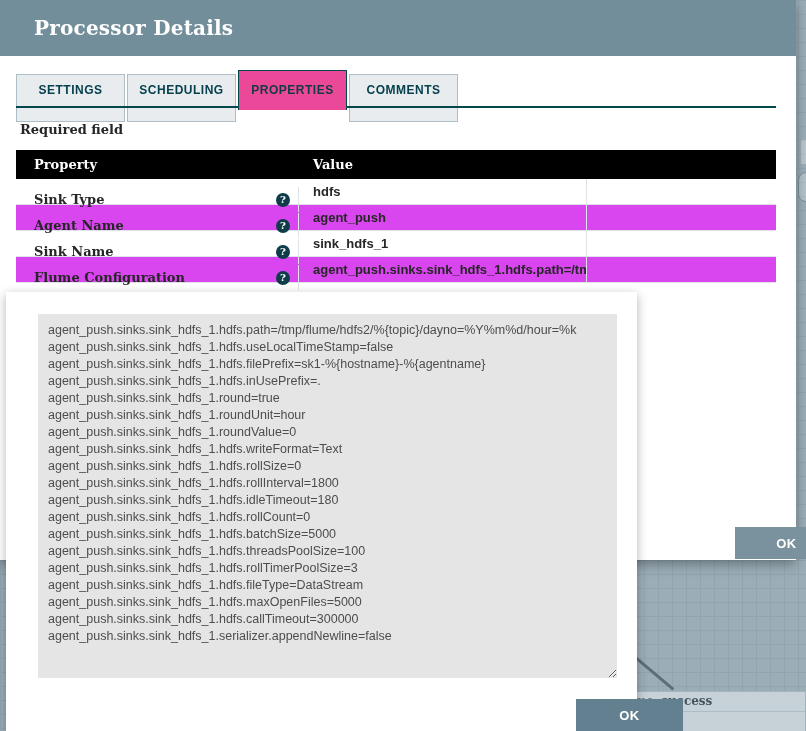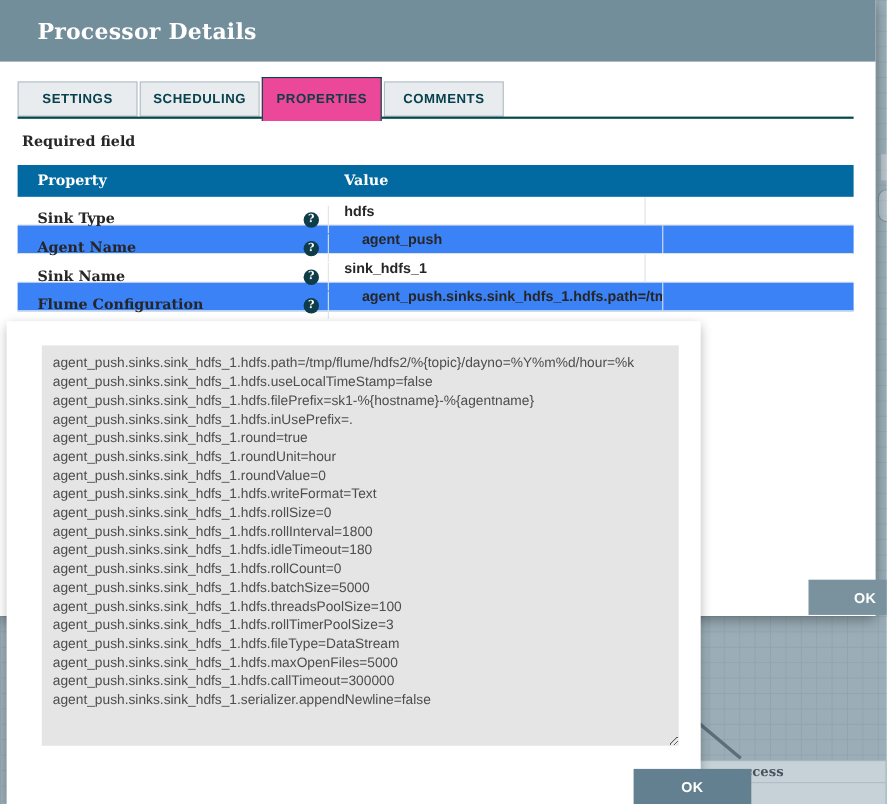--- a/index.html
+++ b/index.html
@@ -42,51 +42,51 @@
     background:#fff;box-shadow:0 4px 12px rgba(0,0,0,.35);
   }
   .dialog-header{
     height:56px;background:#728E9B;display:flex;align-items:center;
   }
   .dialog-title{
     padding-left:34px;color:#fff;font-family:"DejaVu Serif",serif;
     font-weight:bold;font-size:20px;letter-spacing:.2px;
   }
   .tab{
-    position:absolute;box-sizing:border-box;width:109px;height:32px;top:74px;
+    position:absolute;box-sizing:border-box;width:109px;height:48px;top:74px;
     background:#E8ECEE;border:1px solid #AEBEC6;
     text-align:center;line-height:30px;font-size:12px;font-weight:bold;
     letter-spacing:.5px;color:#06414D;cursor:pointer;
   }
   .tab.t1{left:16px;} .tab.t2{left:127px;} .tab.t4{left:349px;}
   .tab.active{
     left:238px;top:70px;height:40px;line-height:38px;
     background:#ec4899;border:1px solid #004849;border-bottom:none;z-index:3;color:#123B44;
   }
   .tab-underline{
     position:absolute;left:16px;top:106px;width:760px;height:2px;background:#004849;z-index:2;
   }
   .required-field{
     position:absolute;left:20px;top:122px;
     font-family:"DejaVu Serif",serif;font-weight:bold;font-size:13px;color:#262626;
   }
   
   .ptable{position:absolute;left:16px;top:150px;width:760px;}
   .ptable .thead{
-    height:29px;background:#0369a1;display:flex;align-items:center;
+    height:29px;background:#000000;display:flex;align-items:center;
     color:#fff;font-family:"DejaVu Serif",serif;font-weight:bold;font-size:13px;justify-content:center;
   }
   .col-prop{width:283px;box-sizing:border-box;padding-left:18px;}
   .col-val{width:288px;box-sizing:border-box;padding-left:14px;}
   .col-extra{flex:1;}
   .prow{
     height:25px;display:flex;align-items:center;background:#fff;
     border-bottom:1px solid #DDE3E7;font-size:13px;color:#262626;
   }
-  .prow.alt{background:#3b82f6;gap:16px;}
+  .prow.alt{background:#d946ef;}
   .prow .col-prop{
     display:flex;align-items:center;justify-content:space-between;height:100%;
     border-right:1px solid #DDE3E7;font-family:"DejaVu Serif",serif;font-weight:bold;margin-top:16px;
   }
   .prow .col-val{
     height:100%;display:flex;align-items:center;border-right:1px solid #DDE3E7;
     font-weight:bold;white-space:nowrap;overflow:hidden;
   }
   .help-icon{
     width:14px;height:14px;border-radius:50%;background:#0E3C49;color:#fff;

